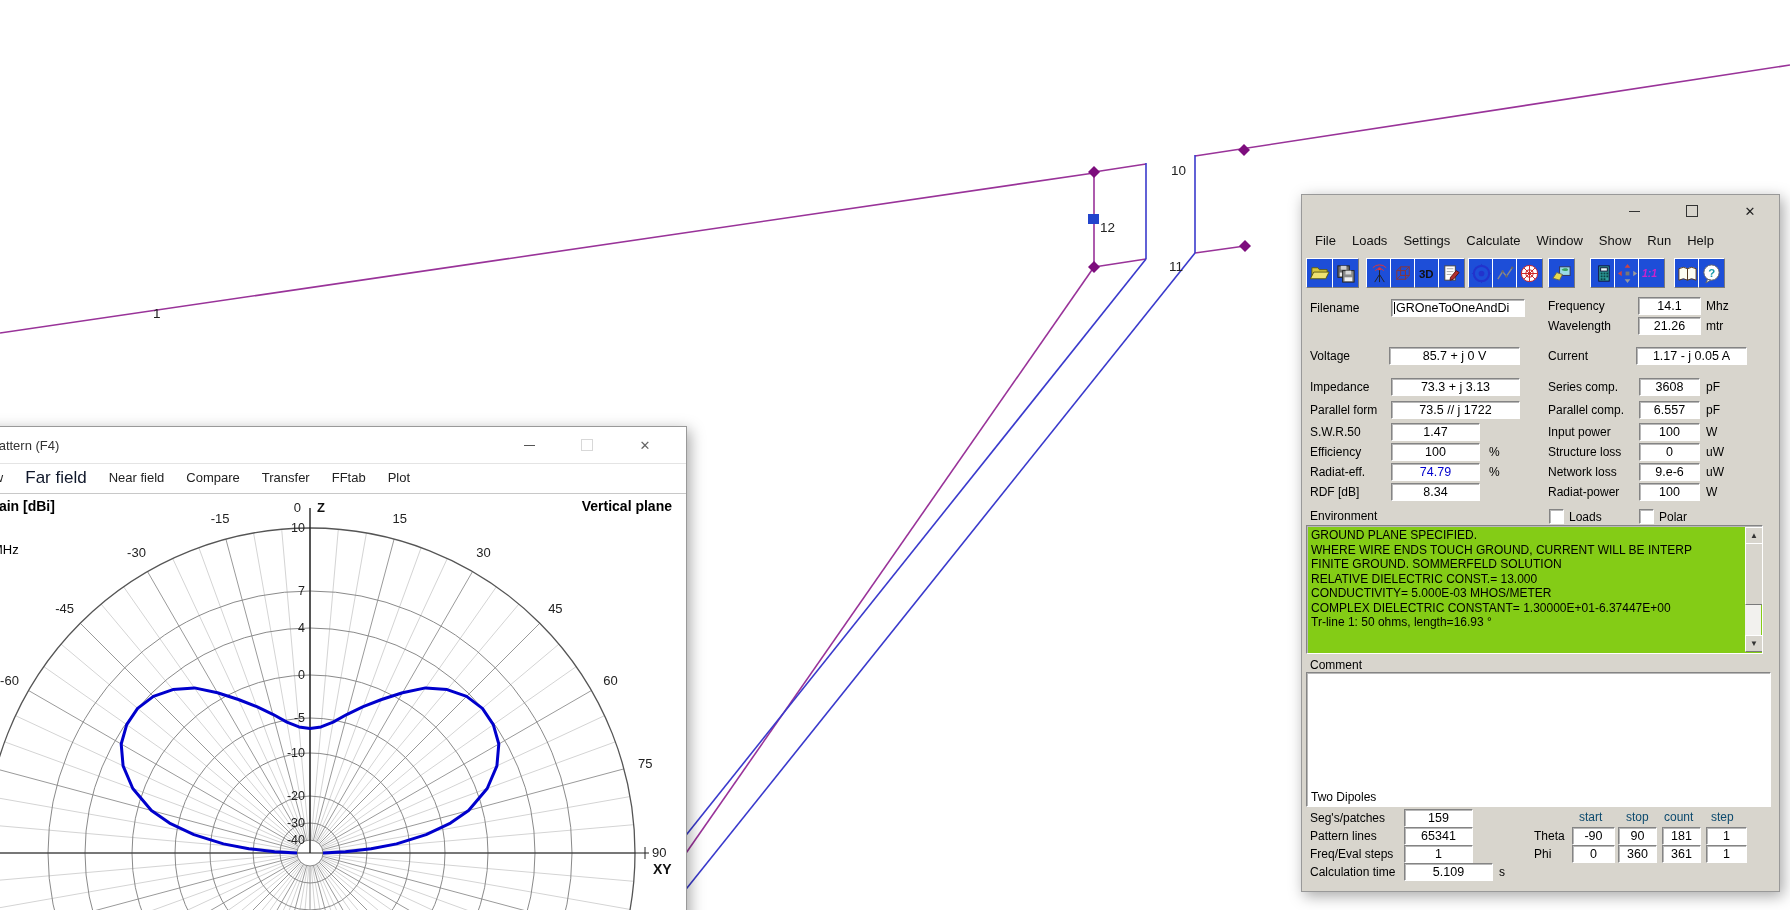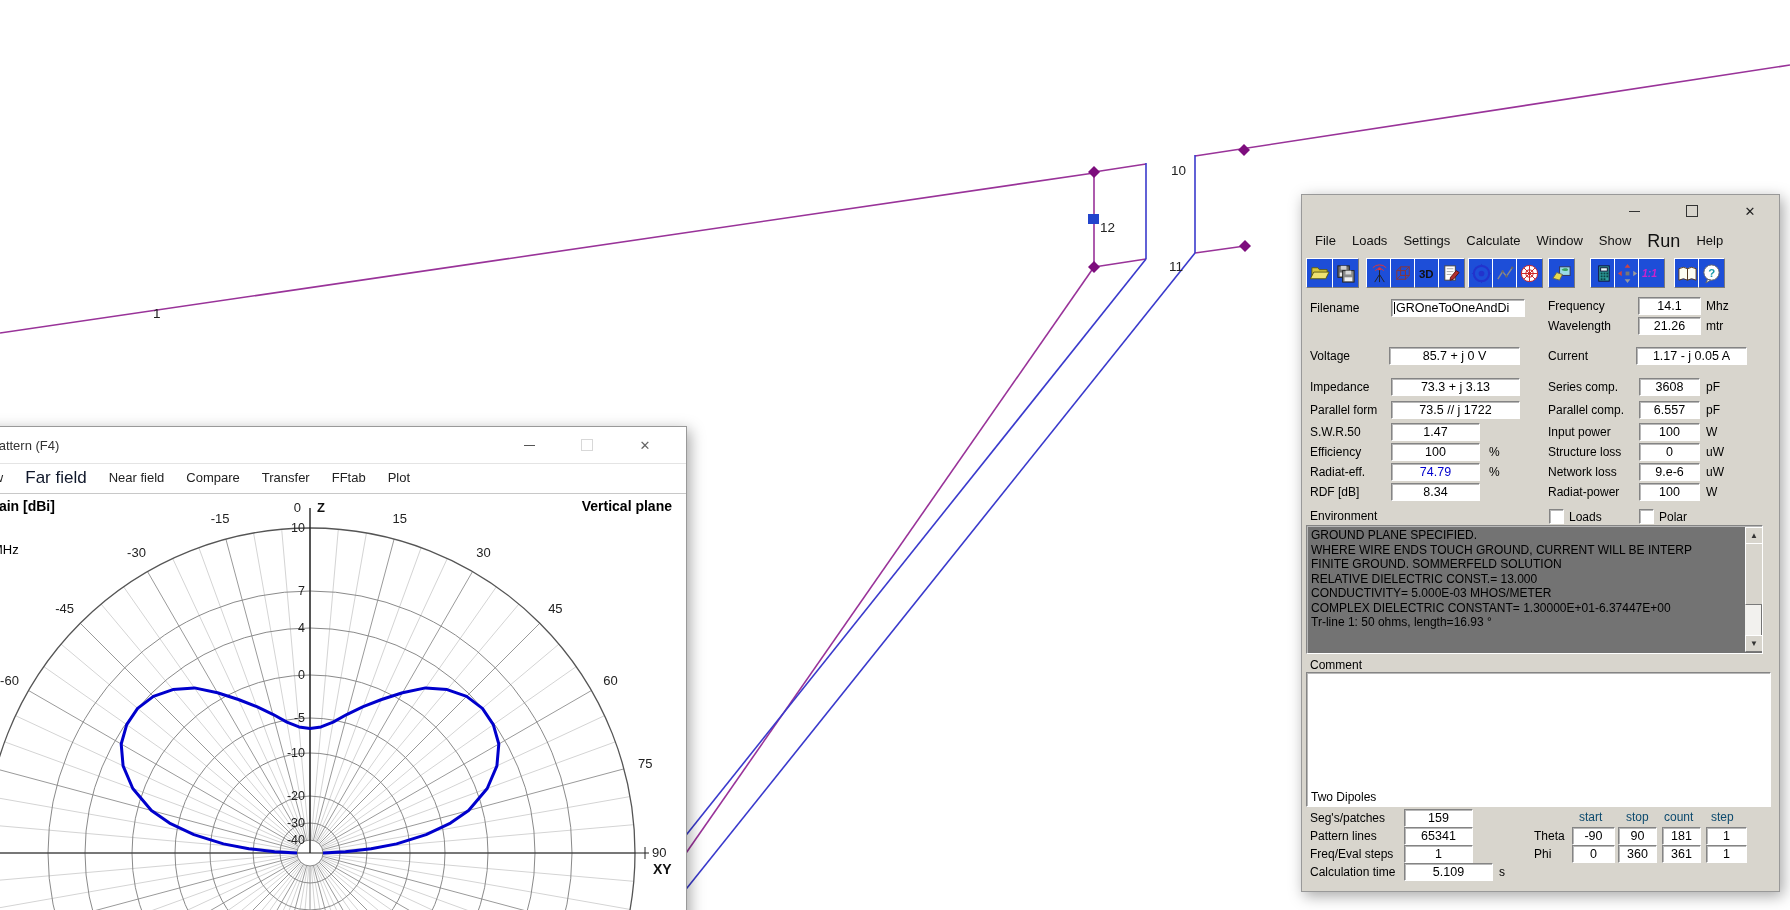--- a/index.html
+++ b/index.html
@@ -12,21 +12,21 @@
   .wc{width:58px;height:32px;display:flex;align-items:center;justify-content:center;font-size:13px;color:#222;cursor:default}
   .min-glyph{width:11px;height:1px;background:#333}
   .max-glyph{width:10px;height:10px;border:1px solid #333}
   .menubar{position:absolute;display:flex;align-items:center;font-size:13px;color:#111;white-space:nowrap}
   .toolbar{position:absolute;left:0;right:0}
   .tb-btn{position:absolute;width:25px;height:28px;background:#1d4ed8;border:1px solid;border-color:#fff #7a7a7a #7a7a7a #fff;display:flex;align-items:center;justify-content:center}
   .lbl{position:absolute;font-size:12px;color:#000;white-space:nowrap}
   .box{position:absolute;background:#fff;border:1px solid;border-color:#848484 #fff #fff #848484;box-shadow:inset 1px 1px 0 #b8b8b8;display:flex;align-items:center;justify-content:center;font-size:12.5px;color:#000;white-space:nowrap;overflow:hidden}
   .box.left{justify-content:flex-start;padding-left:2px}
   .caret{width:1px;height:12px;background:#000;margin-right:1px}
-  .listbox{position:absolute;background:#737373;border:1px solid;border-color:#848484 #fff #fff #848484;box-shadow:inset 1px 1px 0 #b8b8b8;overflow:hidden}
+  .listbox{position:absolute;background:#84cc16;border:1px solid;border-color:#848484 #fff #fff #848484;box-shadow:inset 1px 1px 0 #b8b8b8;overflow:hidden}
   .env-line{font-size:12px;line-height:14.5px;padding-left:4px;white-space:nowrap;color:#000}
   .sb{position:absolute;right:1px;top:1px;bottom:1px;width:16px;background:#f2f1ee}
   .sb-btn{position:absolute;left:0;width:16px;height:15px;background:#d8d5cd;border:1px solid;border-color:#fff #7a7a7a #7a7a7a #fff;display:flex;align-items:center;justify-content:center;font-size:8px;color:#333}
   .sb-thumb{position:absolute;left:0;width:16px;background:#d8d5cd;border:1px solid;border-color:#fff #7a7a7a #7a7a7a #fff}
   .chk{position:absolute;width:13px;height:13px;background:#fff;border:1px solid;border-color:#848484 #fff #fff #848484;box-shadow:inset 1px 1px 0 #b8b8b8}
   .hdr{position:absolute;font-size:12px;color:#0c4a6e}
   .plotarea{position:absolute;left:0;right:0;bottom:0;background:#fff;overflow:hidden}
   .plot-label{position:absolute;font-size:14px;font-weight:bold;color:#000;white-space:nowrap}
   svg text{font-family:"Liberation Sans",sans-serif}
 </style>
@@ -205,21 +205,21 @@
       </div>
     <div class="wc">✕</div>
   </div>
   <div class="menubar" id="main-menu" style="left:5px;top:33px;height:26px">
       <div style="padding: 0px 8px; line-height: 26px; font-size: 13px;">File</div>
       <div style="padding: 0px 8px; line-height: 26px; font-size: 13px;">Loads</div>
       <div style="padding: 0px 8px; line-height: 26px; font-size: 13px;">Settings</div>
       <div style="padding: 0px 8px; line-height: 26px; font-size: 13px;">Calculate</div>
       <div style="padding: 0px 8px; line-height: 26px; font-size: 13px;">Window</div>
       <div style="padding: 0px 8px; line-height: 26px; font-size: 13px;">Show</div>
-      <div style="padding: 6px 8px; line-height: 26px; font-size: 18px;">Run</div>
+      <div style="padding: 6px 8px; line-height: 26px; font-size: 13px;">Run</div>
       <div style="padding: 0px 8px; line-height: 26px; font-size: 13px;">Help</div>
     </div>
   <div class="toolbar" id="main-toolbar" style="top:62px;height:34px">
       <div class="tb-btn" style="left: 4px; top: 1px;">
         <svg width="21" height="21" viewBox="0 0 22 22">
           <path d="M3 16V5h6l2 2h8v3" fill="#d9c93e" stroke="#5a5a10"></path>
           <path d="M1.5 16.5L5 9.5h16l-3.5 7z" fill="#efe271" stroke="#5a5a10"></path>
         </svg>
       </div>
       <div class="tb-btn" style="left: 30px; top: 1px;">

